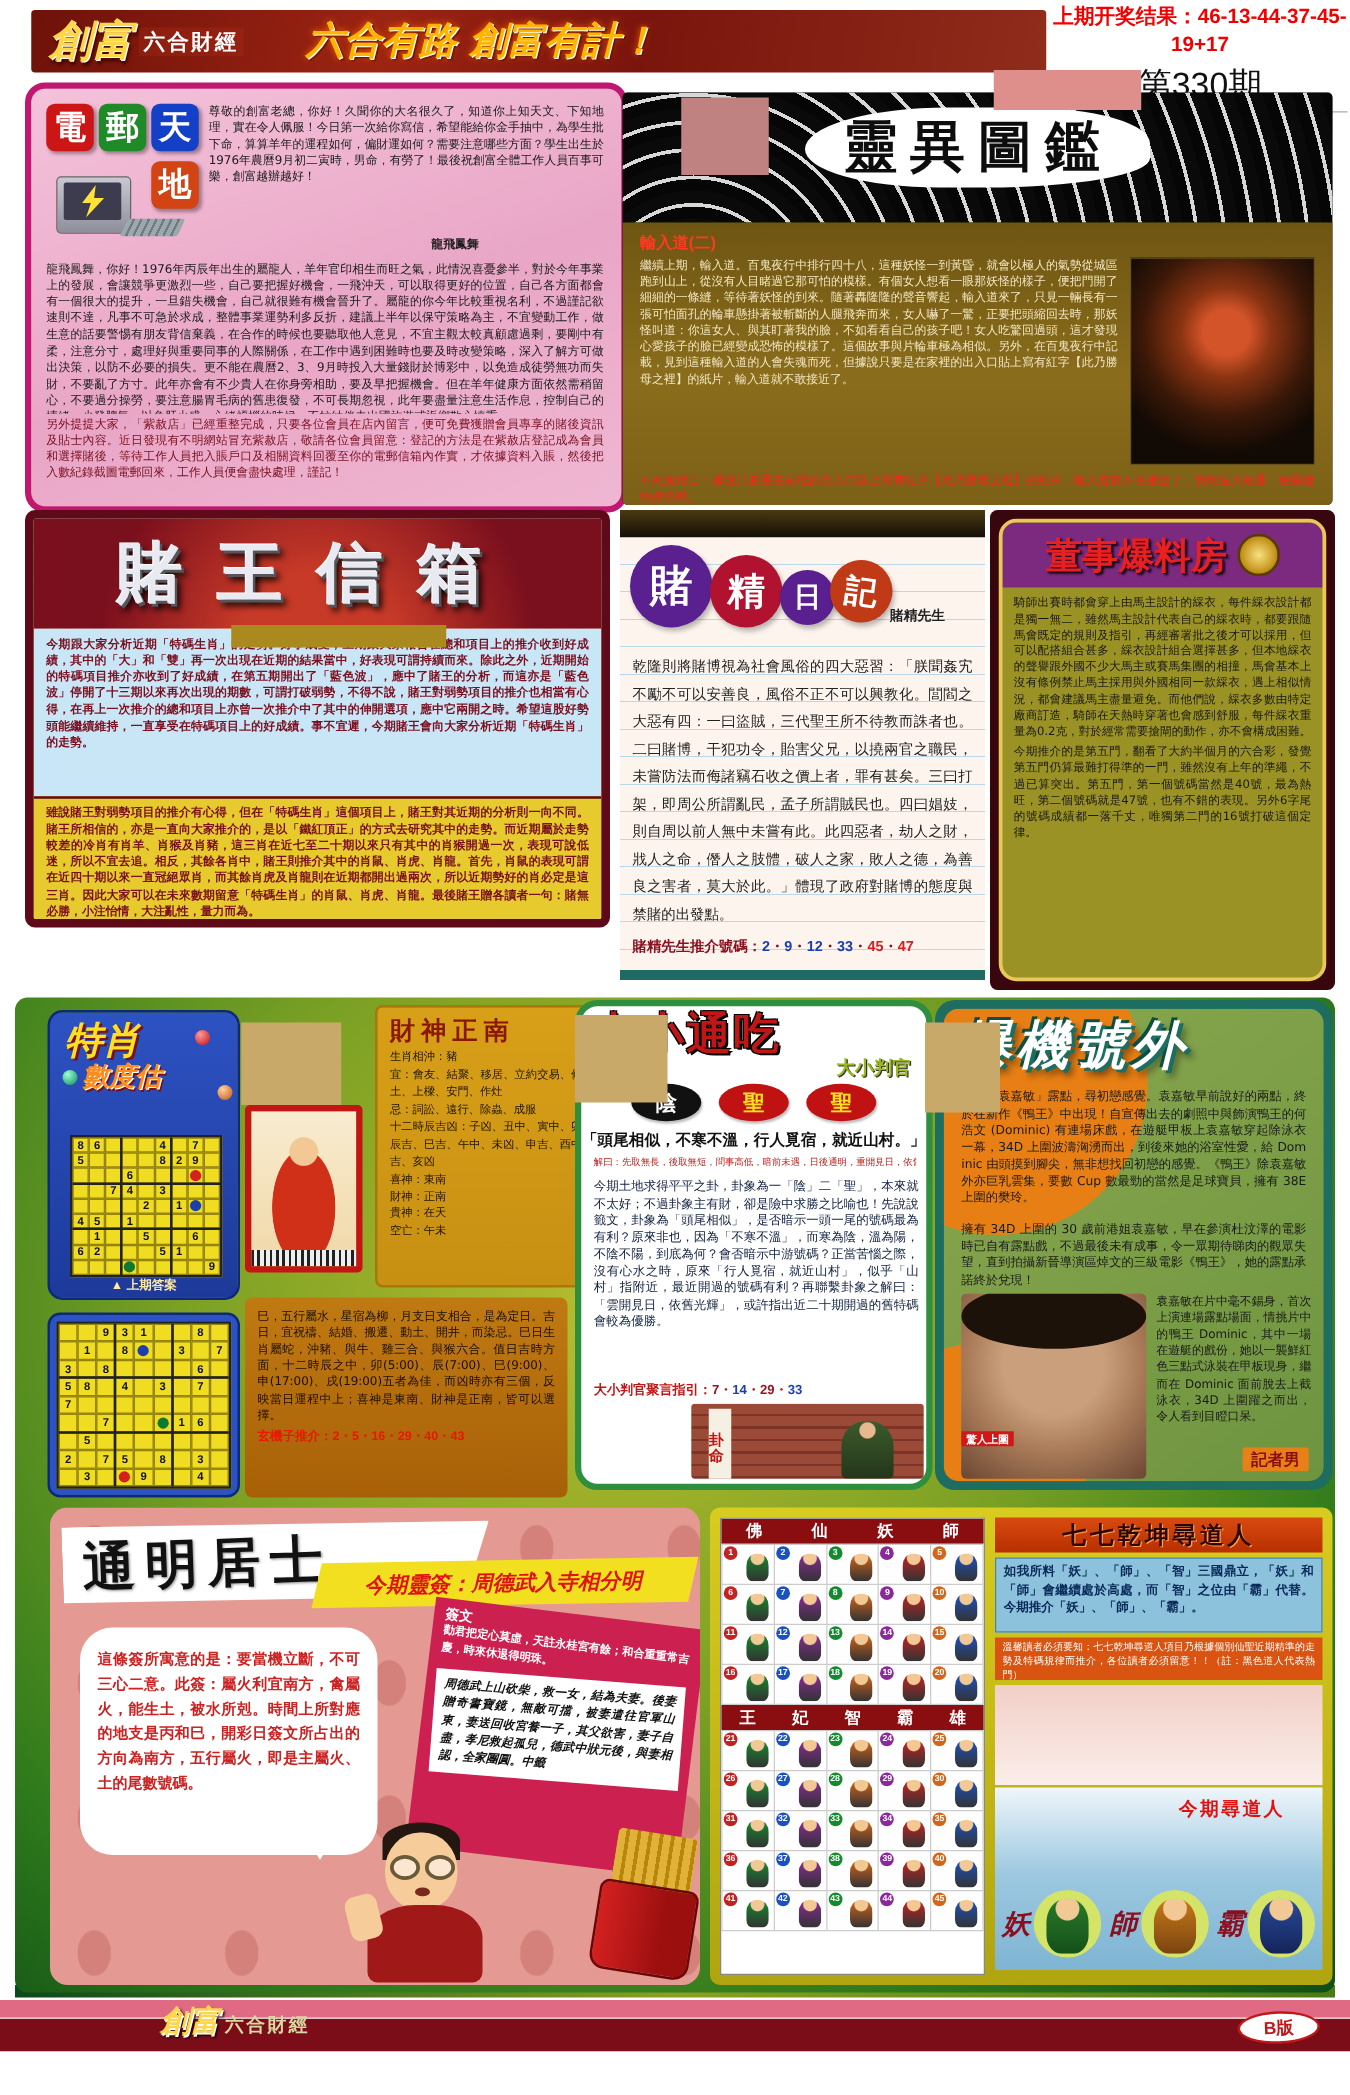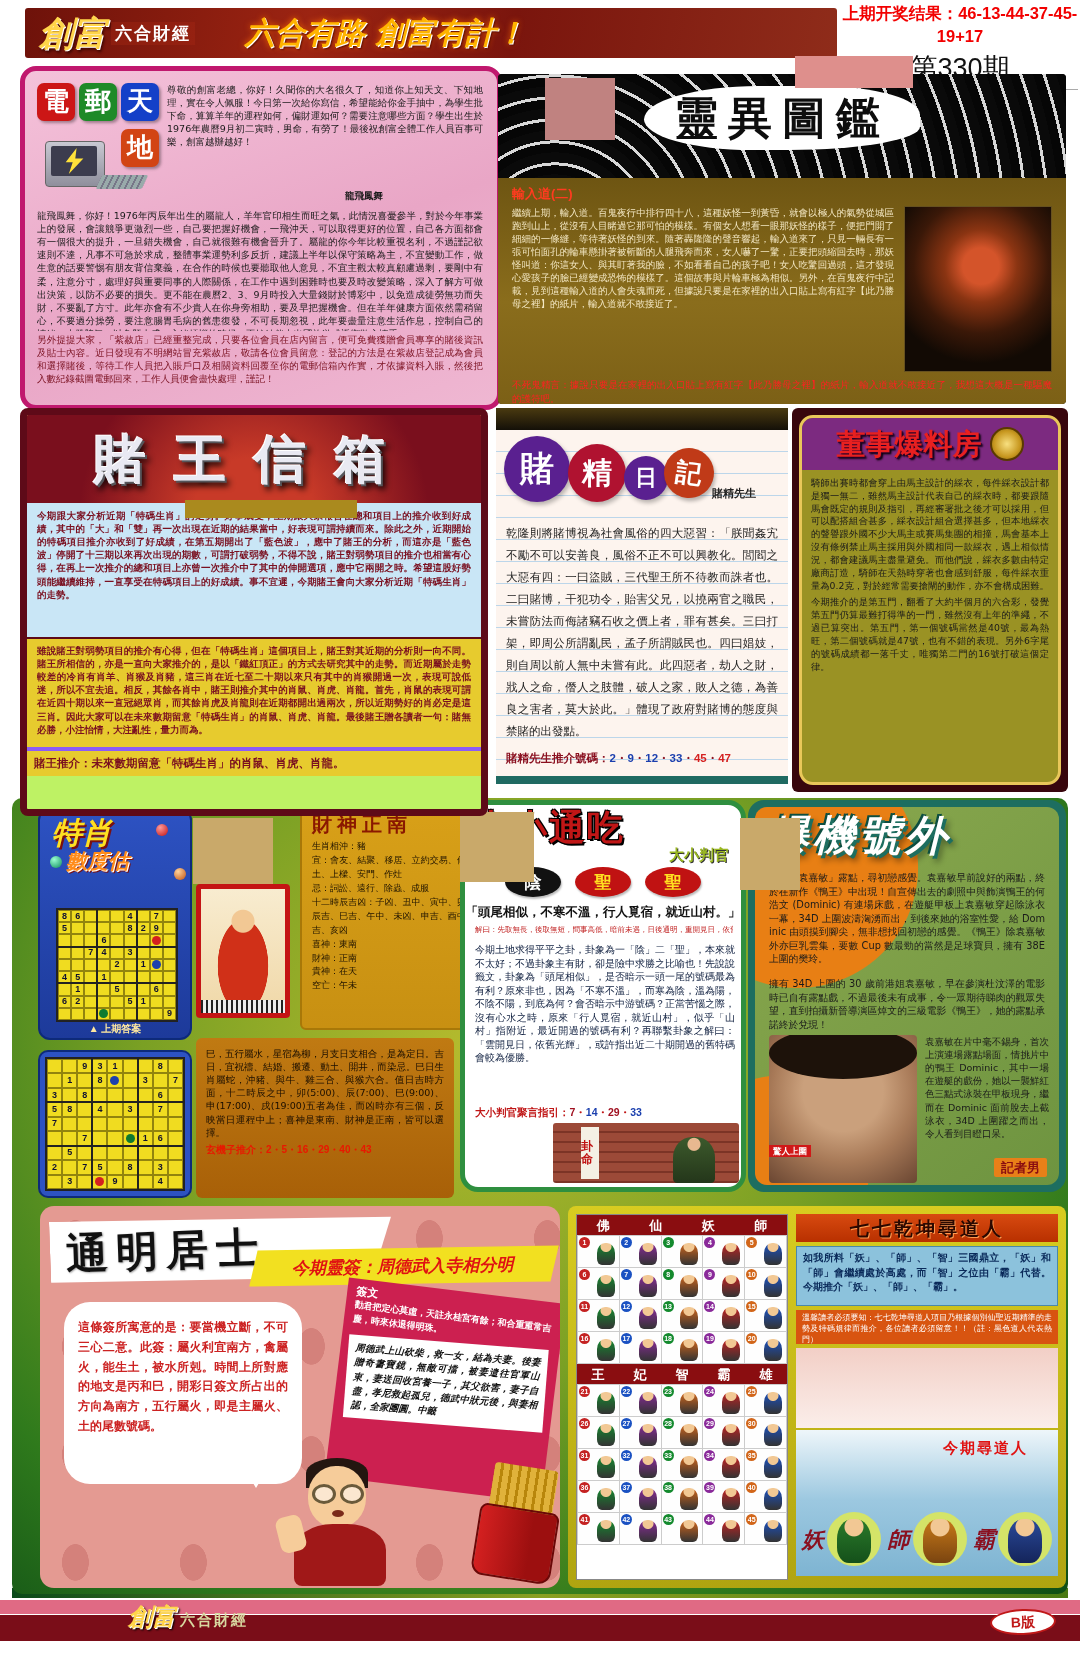--- a/index.html
+++ b/index.html
@@ -43,22 +43,22 @@
     background:linear-gradient(#6e5512,#8a6d1c 55%,#7c6016);padding:8px 14px;color:#f3e7c2}
   #ly-sub{color:#ff3b1f;font:900 13px/1.2 sans-serif;margin-bottom:4px}
   #demon{float:right;width:146px;height:164px;margin:0 0 6px 10px;border:1px solid #66511f;
     background:radial-gradient(circle at 52% 36%,#d4542a 0 14%,#8a3412 28%,#3a1808 52%,#120a04 75%),
                radial-gradient(circle at 35% 30%,#0d0500 0 6%,transparent 7%),
                radial-gradient(circle at 66% 30%,#0d0500 0 6%,transparent 7%),
                radial-gradient(circle at 50% 80%,#2a6a2a 0 18%,transparent 19%),#0d0704}
   #ly-red{clear:both;color:#ff2020;font-size:9.5px;line-height:1.5;text-align:justify;word-break:break-all}
 
   
-  #duwang{left:20px;top:408px;width:468px;height:408px;border:7px solid #5e0a18;border-radius:8px;box-sizing:border-box;
-    background:#bef264;overflow:hidden;z-index:5}
+  #duwang{left:20px;top:408px;width:468px;height:334px;border:7px solid #5e0a18;border-radius:8px;box-sizing:border-box;
+    background:#fef9c3;overflow:hidden;z-index:5}
   #dw-title{height:88px;display:flex;align-items:center;justify-content:center;
     background:radial-gradient(circle at 50% 120%,#c83a28 0 25%,#7a0f1d 70%),repeating-linear-gradient(45deg,#00000022 0 8px,transparent 8px 16px);
     font:900 52px/1 "DejaVu Serif",serif;letter-spacing:28px;color:#e9e9f2;
     text-shadow:-1px -1px 0 #ffffff,2px 2px 0 #55555a,4px 5px 6px #000}
   #dw-strip{height:18px;background:linear-gradient(#caa21a,#8a6a08);display:flex;justify-content:space-between;align-items:center;
     padding:0 8px;font:700 10px/1 sans-serif;color:#5e0a18}
   #dw-blue{height:134px;background:#c9e6f6;padding:6px 10px;box-sizing:border-box;color:#7a1020;font-weight:600;overflow:hidden}
   #dw-yellow{height:110px;background:#e7cb2e;padding:5px 10px;box-sizing:border-box;color:#7a1020;font-weight:600;overflow:hidden;border-top:2px solid #5e0a18}
   #dw-final{height:25px;background:#e7cb2e;border-top:4px solid #8b5cf6;display:flex;align-items:center;
     padding:0 7px;font:900 11.5px/1 sans-serif;color:#7a1020}
@@ -130,21 +130,21 @@
     font:900 17px/1 serif;box-shadow:1px 2px 2px #00000044}
   .oval.dark{background:#111;color:#fff}
   .oval.red{background:#c01212;color:#ffe020}
   #dx-quote{position:absolute;left:0;top:100px;width:100%;text-align:center;font:900 12.5px/1.2 sans-serif;color:#111}
   #dx-jie{position:absolute;left:10px;top:120px;width:258px;font:400 7.5px/1.4 sans-serif;color:#c02020;white-space:nowrap;overflow:hidden}
   #dx-body{position:absolute;left:10px;top:138px;width:260px;height:166px;font-size:10px;line-height:1.35;color:#102040;
     text-align:justify;word-break:break-all;overflow:hidden}
   #dx-rec{position:absolute;left:10px;top:302px;font:700 10.5px/1 sans-serif;color:#c01616}
   #dx-photo{position:absolute;left:88px;top:318px;width:186px;height:60px;border-radius:3px;overflow:hidden;
     background:repeating-linear-gradient(#9c4a38 0 8px,#7c3426 8px 10px),#8a4030}
-  #dx-sign{position:absolute;left:28px;top:4px;width:18px;height:52px;background:#f4f0e4;display:flex;flex-direction:column;
+  #dx-sign{position:absolute;left:14px;top:4px;width:18px;height:64px;background:#f4f0e4;display:flex;flex-direction:column;
     align-items:center;justify-content:center;font:900 12px/1.1 "DejaVu Serif",serif;color:#c01212}
   #dx-fig{position:absolute;right:24px;bottom:0;width:42px;height:46px;border-radius:45% 45% 10% 10%;
     background:radial-gradient(circle at 50% 16%,#e8b890 0 6px,transparent 7px),linear-gradient(#3c5a2c,#24361a)}
 
   #baoji{left:736px;top:2px;width:318px;height:392px;background:#1d6e60;border-radius:16px;box-sizing:border-box;padding:7px;overflow:hidden}
   #bj-inner{position:relative;height:100%;border-radius:12px;overflow:hidden;
     background:radial-gradient(circle at 14% 16%,#e87f14 0 120px,transparent 121px),
                radial-gradient(circle at 8% 95%,#e87f14 0 90px,transparent 91px),
                linear-gradient(140deg,#8aa84e,#6e9440)}
   #bj-title{position:absolute;left:12px;top:8px;font:italic 900 42px/1 "DejaVu Serif",serif;color:#fff;letter-spacing:4px;

